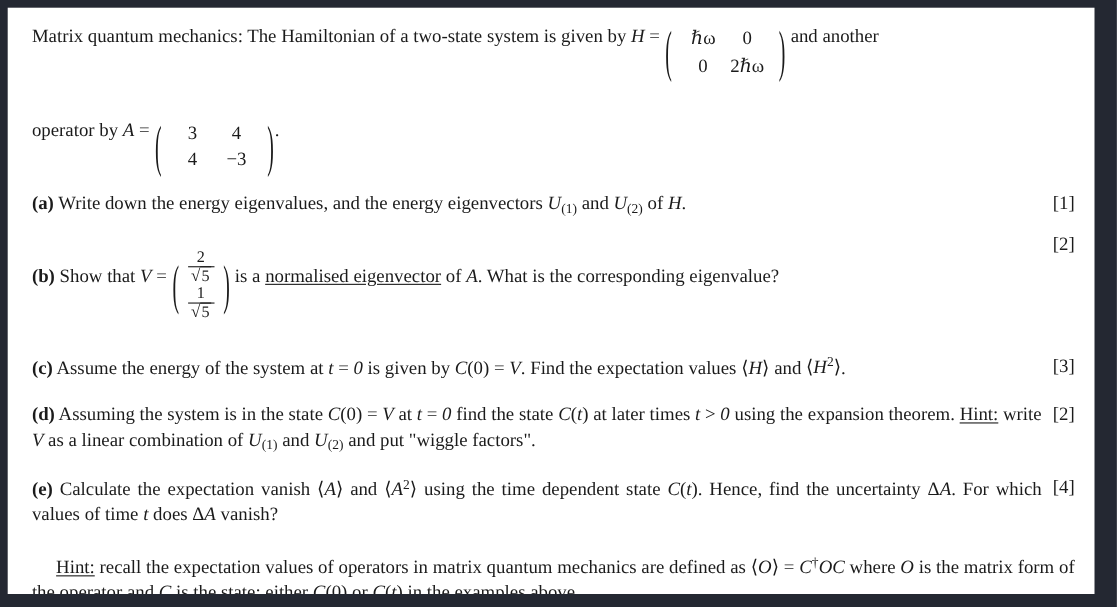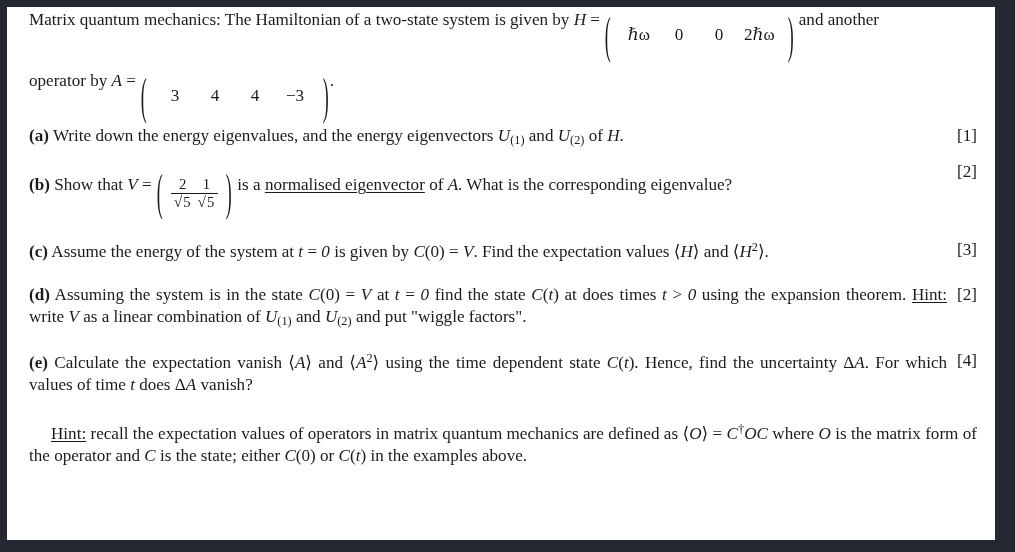--- a/index.html
+++ b/index.html
@@ -105,20 +105,21 @@
     display: inline-block;
     font-size: 1em;
     transform: scaleY(var(--py, 2.6)) scaleX(1.05);
     transform-origin: center center;
     font-family: "Liberation Serif", serif;
     line-height: 1;
     padding: 0 1px;
   }
   .mrows {
     display: inline-flex;
+    flex-direction: column;
     padding: 16px 7px;
     text-align: center;
   }
   .mrow {
     display: flex;
     justify-content: center;
     line-height: 1.45;
   }
   .mcell {
     min-width: 30px;
@@ -262,21 +263,21 @@
 
       <p class="para gap-d">
         <span class="mark">[2]</span>
         <b class="lbl">(d)</b>
         <span>Assuming the system is in the state</span>
         <span class="m nowrap">C<span class="up">(0)</span> <span class="up">=</span> V</span>
         <span>at</span>
         <span class="m nowrap">t <span class="up">=</span> 0</span>
         <span>find the state</span>
         <span class="m nowrap">C<span class="up">(</span>t<span class="up">)</span></span>
-        <span>at does times</span>
+        <span>at later times</span>
         <span class="m nowrap">t <span class="up">&gt;</span> 0</span>
         <span>using the expansion theorem.</span>
         <span class="uline">Hint:</span>
         <span>write</span>
         <span class="m">V</span>
         <span>as a linear combination of</span>
         <span class="m nowrap">U<span class="sub">(1)</span></span>
         <span>and</span>
         <span class="m nowrap">U<span class="sub">(2)</span></span>
         <span>and put "wiggle factors".</span>

